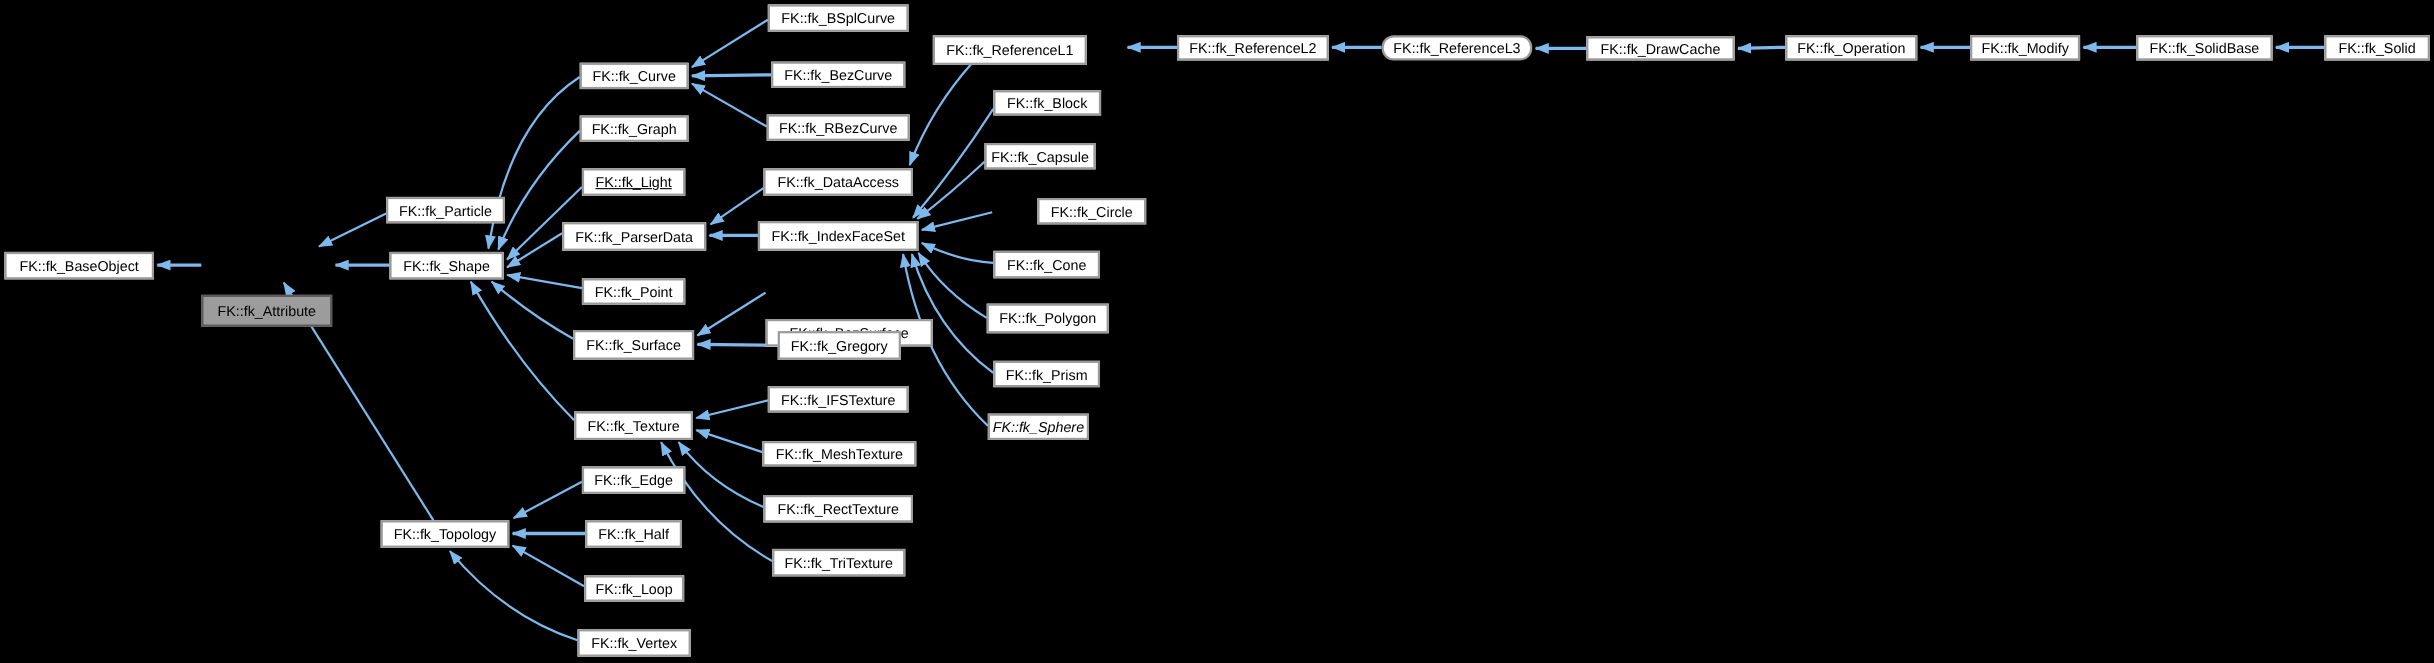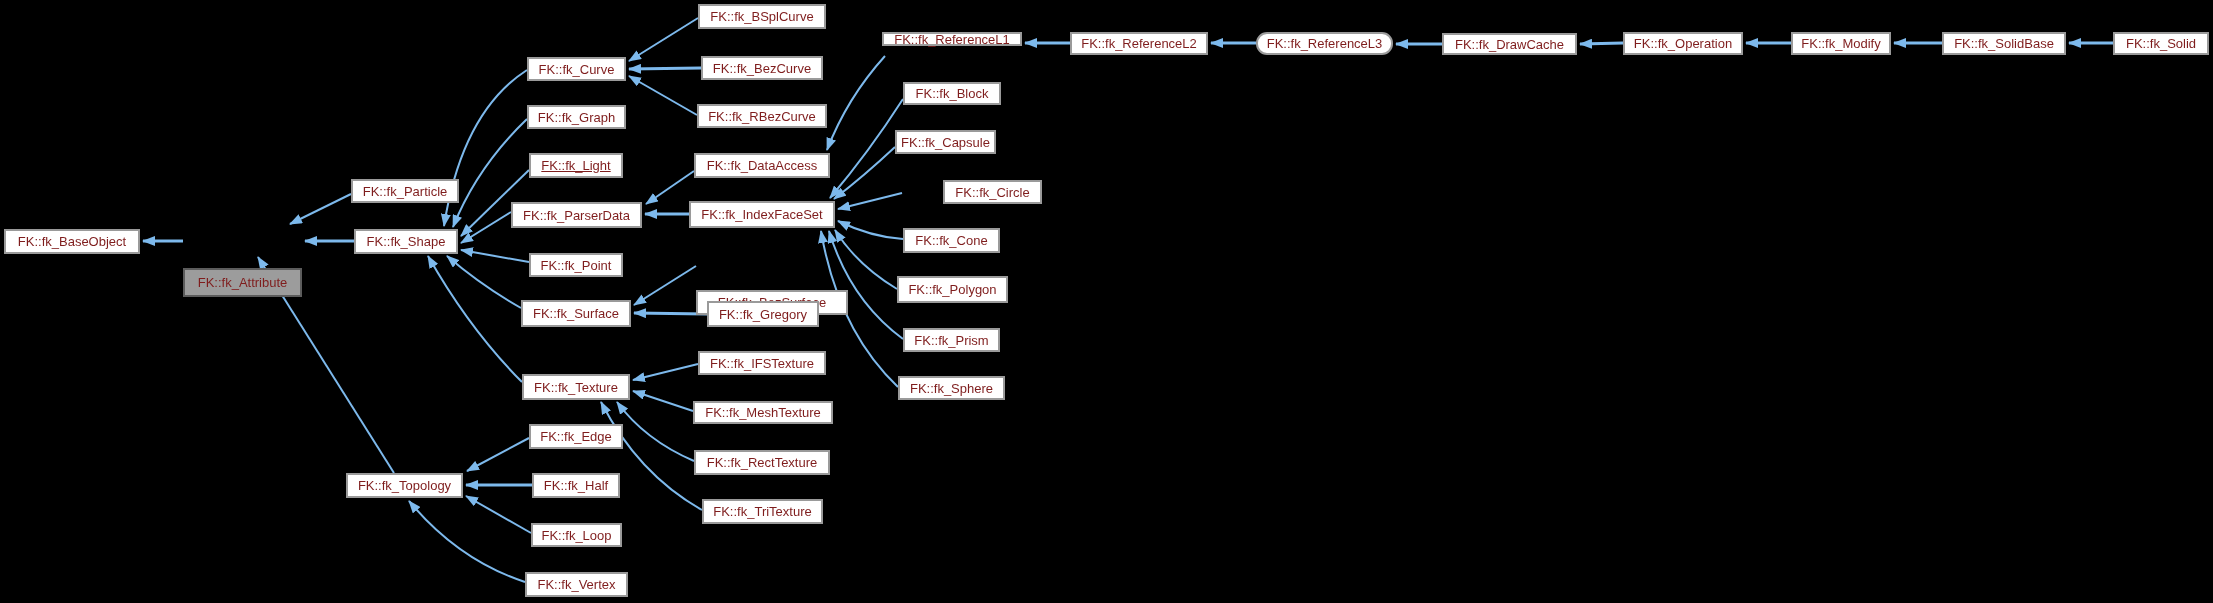--- a/index.html
+++ b/index.html
@@ -5,21 +5,21 @@
   html,body{margin:0;padding:0;background:#000;}
   body{font-family:"Liberation Sans", sans-serif;}
   #stage{position:relative;width:2213px;height:603px;background:#000000;overflow:hidden;}
   #edges{position:absolute;left:0;top:0;}
   .node{
     position:absolute;
     box-sizing:border-box;
     display:flex;align-items:center;justify-content:center;
     background:#ffffff;
     border:2px solid #9a9a9a;
-    color:#7f1d1d;
+    color:#000000;
     font-size:13px;
     line-height:1;
     white-space:nowrap;
     cursor:pointer;
   }
   .node.hl{
     background:#9c9c9c;
     border-color:#5c5c5c;
   }
 </style>
@@ -101,22 +101,22 @@
     <div class="node" style="left: 698px; top: 351px; width: 128px; height: 24px;">FK::fk_IFSTexture</div>
     <div class="node" style="left: 693px; top: 401px; width: 140px; height: 23px;">FK::fk_MeshTexture</div>
     <div class="node" style="left: 694px; top: 450px; width: 136px; height: 25px;">FK::fk_RectTexture</div>
     <div class="node" style="left: 702px; top: 499px; width: 121px; height: 25px;">FK::fk_TriTexture</div>
     <div class="node" style="left: 903px; top: 82px; width: 98px; height: 23px;">FK::fk_Block</div>
     <div class="node" style="left: 895px; top: 130px; width: 101px; height: 24px;">FK::fk_Capsule</div>
     <div class="node" style="left: 902px; top: 180px; width: 99px; height: 24px; margin-left: 41px;">FK::fk_Circle</div>
     <div class="node" style="left: 903px; top: 228px; width: 97px; height: 25px;">FK::fk_Cone</div>
     <div class="node" style="left: 897px; top: 276px; width: 111px; height: 27px;">FK::fk_Polygon</div>
     <div class="node" style="left: 903px; top: 328px; width: 97px; height: 24px;">FK::fk_Prism</div>
-    <div class="node" style="left: 898px; top: 376px; width: 107px; height: 24px;">FK::fk_Sphere</div>
-    <div class="node" style="left: 882px; top: 32px; width: 140px; height: 14px;">FK::fk_ReferenceL1</div>
+    <div class="node" style="left: 898px; top: 376px; width: 92px; height: 24px; font-style: italic;">FK::fk_Sphere</div>
+    <div class="node" style="left: 848px; top: 32px; width: 140px; height: 27px;">FK::fk_ReferenceL1</div>
     <div class="node" style="left: 1070px; top: 32px; width: 138px; height: 23px;">FK::fk_ReferenceL2</div>
     <div class="node" style="left: 1256px; top: 32px; width: 137px; height: 23px; border-radius: 11px;">FK::fk_ReferenceL3</div>
     <div class="node" style="left: 1442px; top: 33px; width: 135px; height: 22px;">FK::fk_DrawCache</div>
     <div class="node" style="left: 1623px; top: 32px; width: 120px; height: 23px;">FK::fk_Operation</div>
     <div class="node" style="left: 1791px; top: 32px; width: 100px; height: 23px;">FK::fk_Modify</div>
     <div class="node" style="left: 1942px; top: 32px; width: 124px; height: 23px;">FK::fk_SolidBase</div>
     <div class="node" style="left: 2113px; top: 32px; width: 96px; height: 23px;">FK::fk_Solid</div>
   </div>
 
 </body></html>

